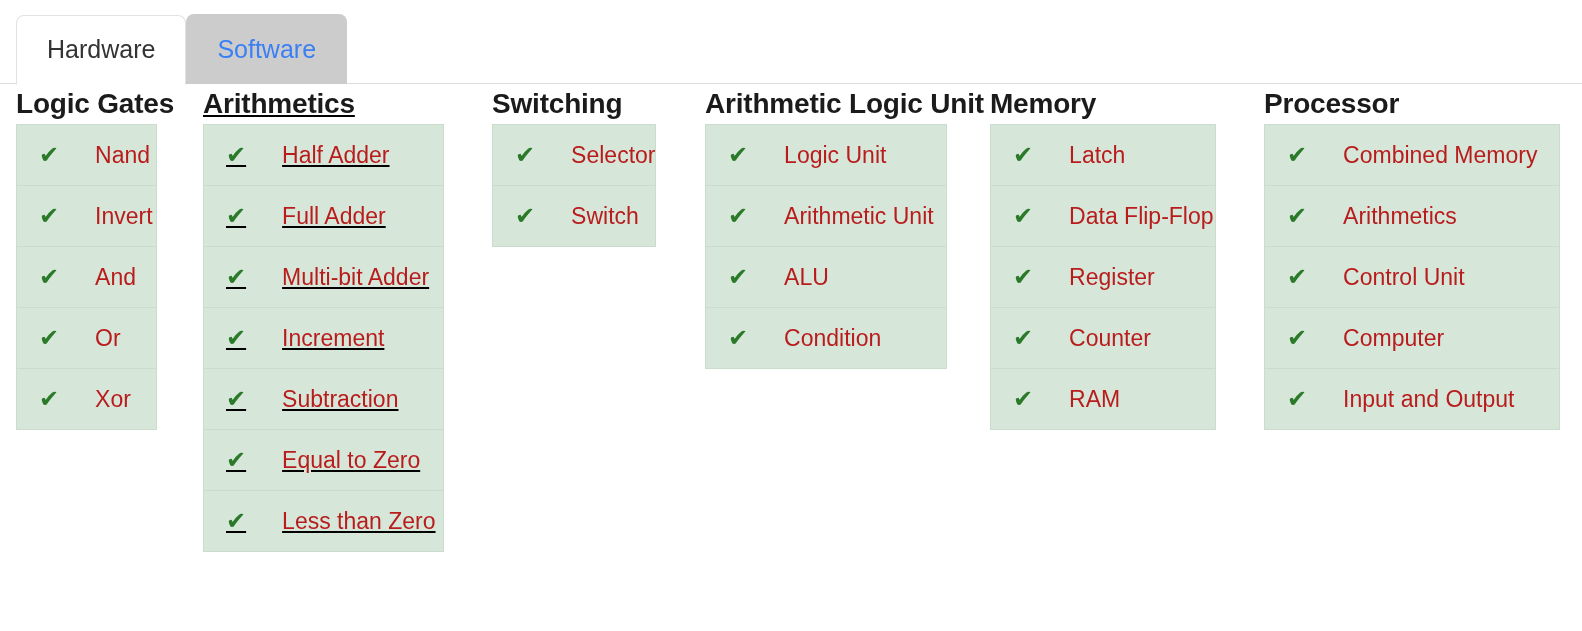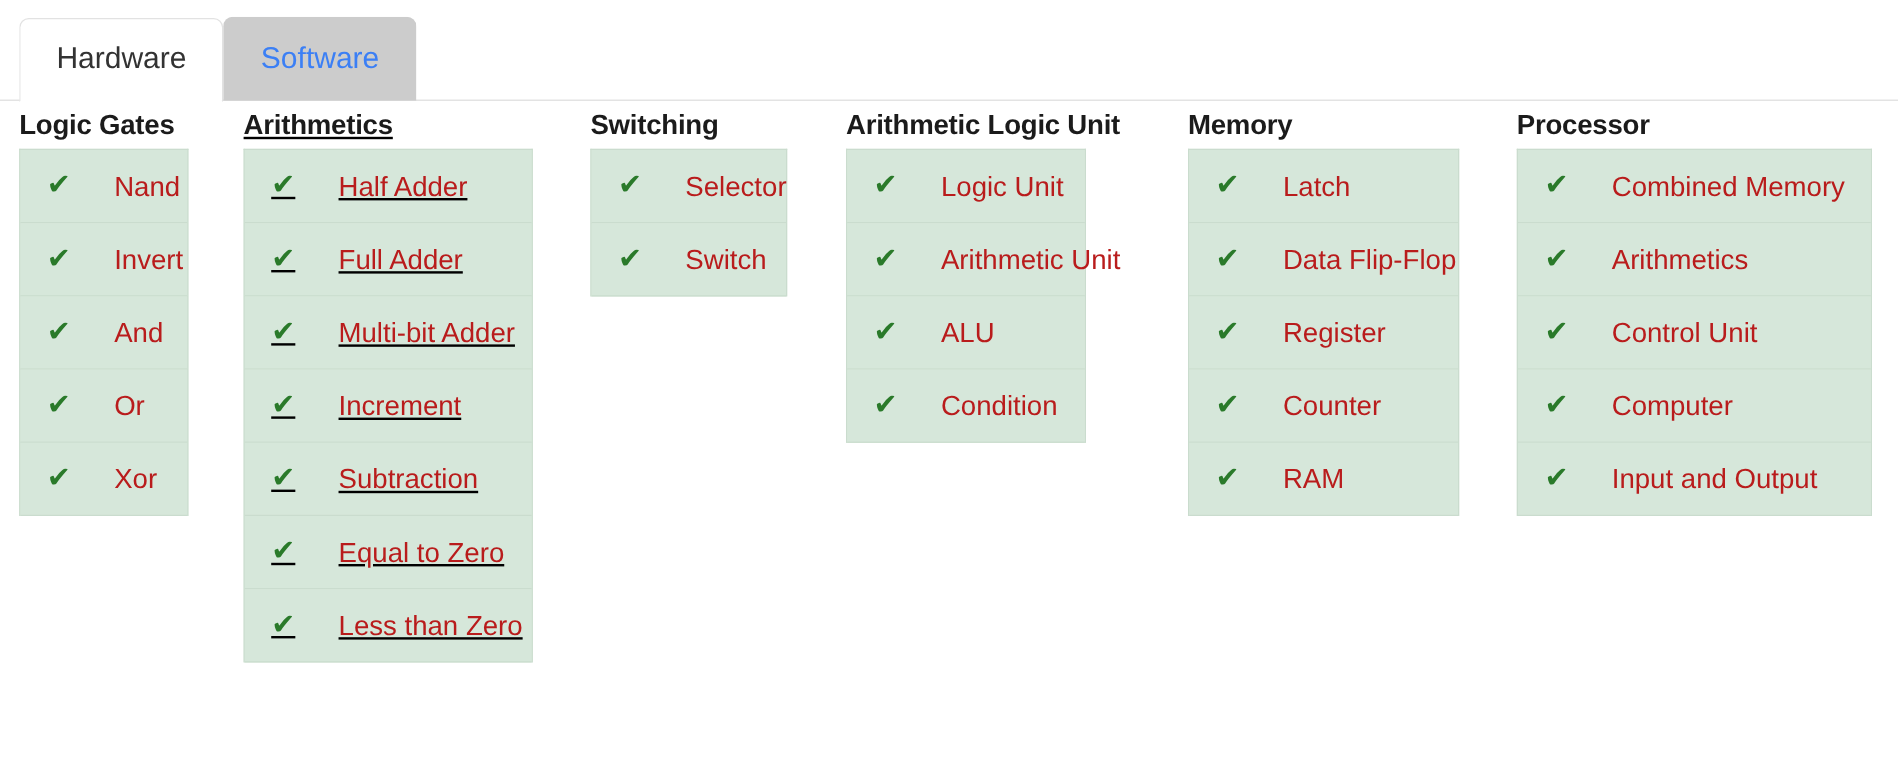--- a/index.html
+++ b/index.html
@@ -76,21 +76,21 @@
     left: 0;
     top: 84px;
     width: 1582px;
     height: 547px;
   }
   .column {
     position: absolute;
     top: 0;
   }
   .col-title {
-    font-size: 23px;
+    font-size: 28px;
     font-weight: bold;
     color: #1b1b1b;
     letter-spacing: -0.2px;
     margin: 0;
     padding: 0;
     height: 40px;
     line-height: 40px;
     white-space: nowrap;
   }
   .itemlist {
@@ -123,21 +123,21 @@
     color: #b91c1c;
     white-space: nowrap;
     line-height: 1;
     margin-left: 28px;
   }
 
   
   #col-0 { left: 16px;   width: 141px; }
   #col-1 { left: 203px;  width: 241px; text-decoration: underline; }
   #col-2 { left: 492px;  width: 164px; }
-  #col-3 { left: 705px;  width: 200px; }
+  #col-3 { left: 705px;  width: 242px; }
   #col-4 { left: 990px;  width: 226px; }
   #col-5 { left: 1264px; width: 296px; }
 </style>
 </head>
 <body>
 
 <div class="tabbar">
   <div class="tabbar-line"></div>
   <div class="tabs">
     <div class="tab active">

